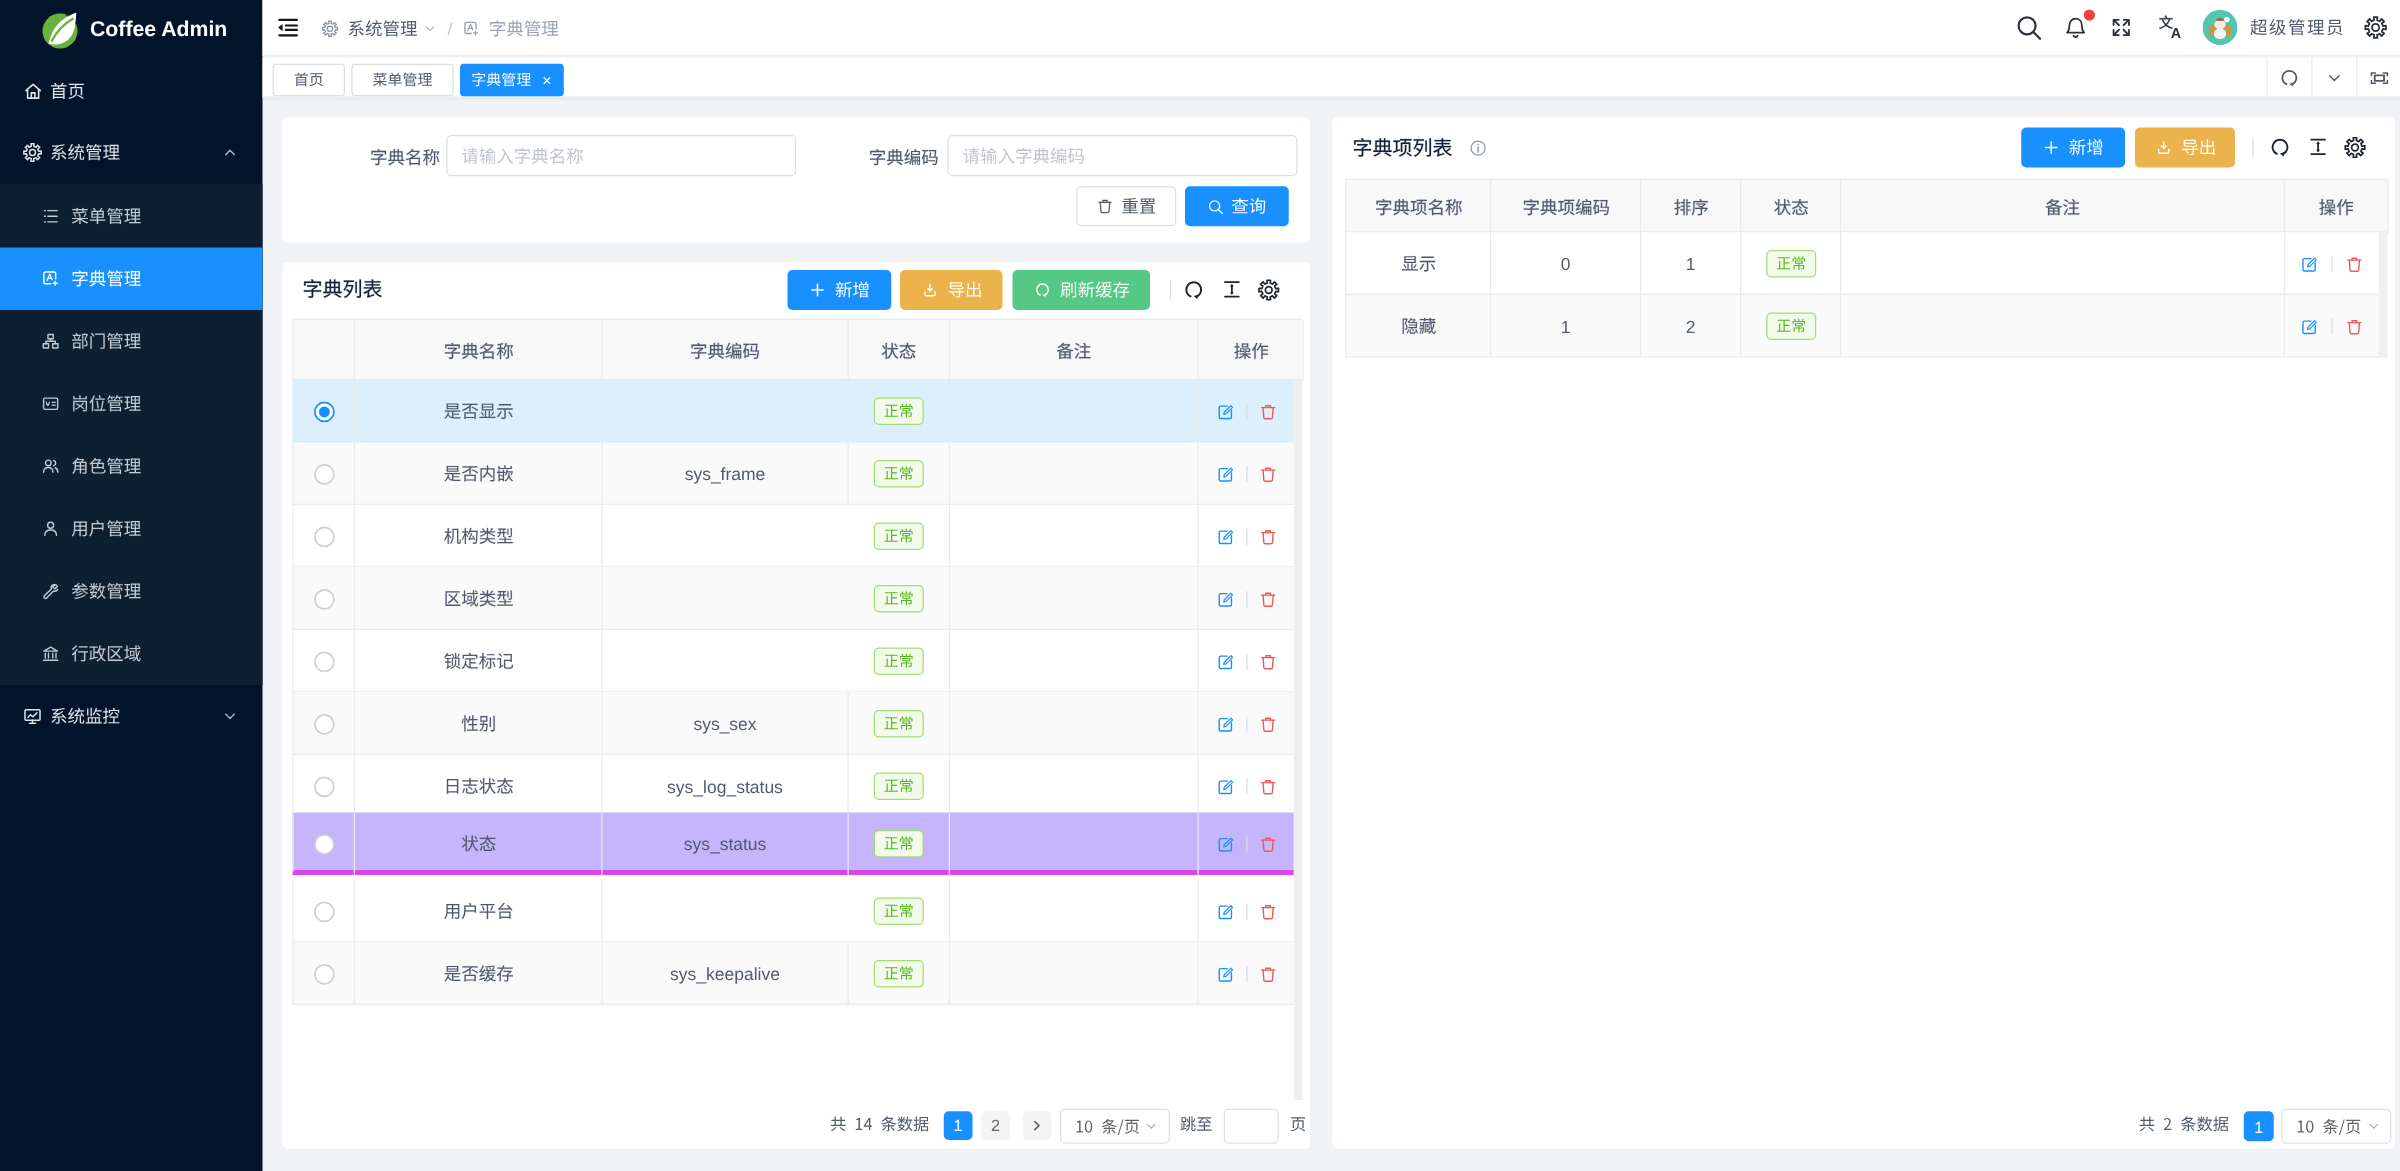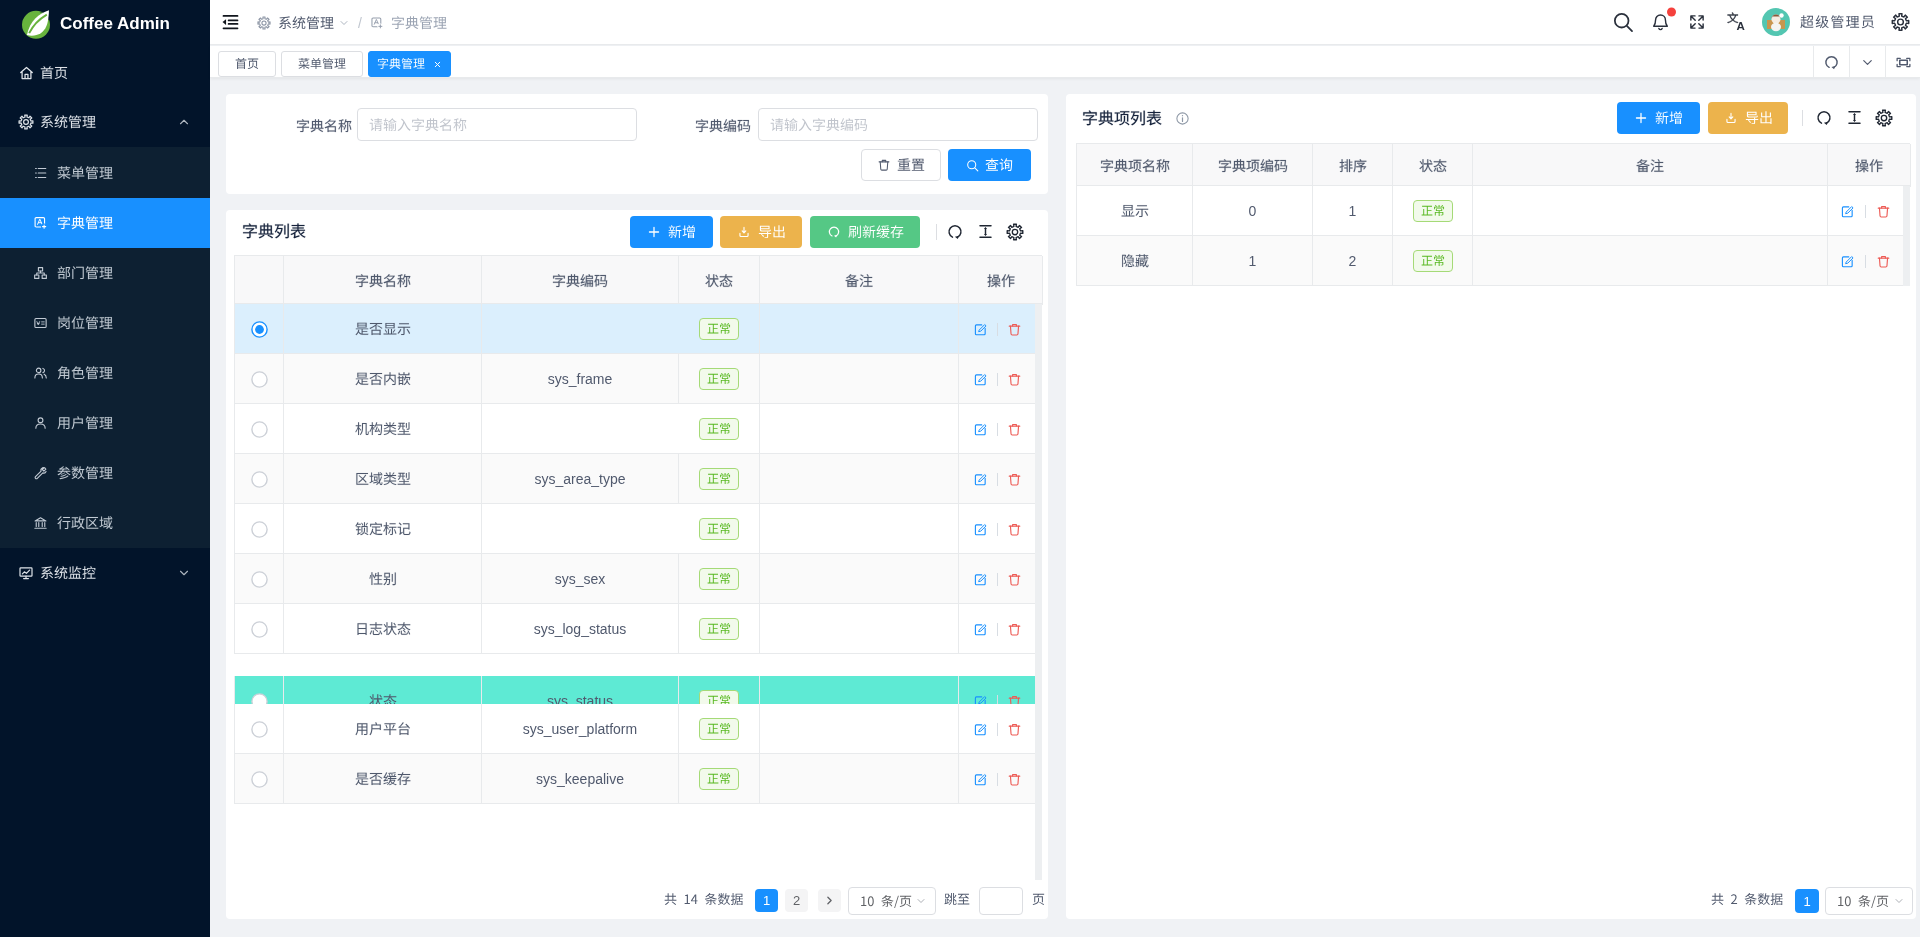--- a/index.html
+++ b/index.html
@@ -1,18 +1,18 @@
 <!DOCTYPE html>
 <html><head><meta charset="utf-8"><style>
 *{margin:0;padding:0;box-sizing:border-box}
 html,body{width:1920px;height:937px;overflow:hidden;font-family:"Liberation Sans",sans-serif;background:#f0f2f5}
 svg{display:inline-block}
 </style></head><body>
 <div style="position:absolute;left:0;top:0;width:210px;height:937px;background:#02142a">
-    <div style="position:absolute;left:0;top:0;width:210px;height:48px;display:flex;align-items:center;padding-left:20px;gap:8px">
+    <div style="position:absolute;left:0;top:0;width:210px;height:48px;display:flex;align-items:center;padding-left:32px;gap:8px">
       <svg width="32" height="32" viewBox="0 0 40 40" style="vertical-align:middle">
         <circle cx="20" cy="21" r="17.5" fill="#68b33d"></circle>
         <path d="M24 4.6 A17.5 17.5 0 0 1 37.3 17.0 C33.5 10.5 29 7 24 4.6 Z" fill="#02142a"></path>
         <path d="M36.2 2.8 C23.5 7.2 12.5 15.5 8.6 33.8 C12.3 34.8 16.8 34.9 20.6 33.8 C28.5 31.5 33.3 25.3 34.8 16.5 C35.6 11.8 36.2 7 36.2 2.8 Z" fill="#fff"></path>
         <path d="M11.5 31.5 C16 22 24.5 13.5 33.5 8.2" fill="none" stroke="#68b33d" stroke-width="2.4"></path>
       </svg>
       <span style="color:#fff;font-weight:bold;font-size:17px">Coffee Admin</span>
     </div>
     <div style="position:absolute;left:0;top:48px;width:210px;height:50px;">
       <div style="position:absolute;left:18px;top:50%;transform:translateY(-50%);line-height:0"><svg width="17" height="17" viewBox="0 0 20 20" style="vertical-align:middle;" fill="none" stroke="#dfe4e9" stroke-width="1.50" stroke-linecap="round" stroke-linejoin="round">
@@ -652,21 +652,20 @@
         <div style="position:absolute;left:49px;top:0;width:198px;height:50px;border-right:1px solid #e8eaec;display:flex;align-items:center;justify-content:center;line-height:0">
           <svg width="56" height="14" style="vertical-align:middle;">
             <g transform="translate(0,12) scale(0.014000,-0.014000)" fill="#515a6e" stroke="#515a6e" stroke-width="5">
               <use href="#g22" x="0"></use>
               <use href="#g23" x="1000"></use>
               <use href="#g66" x="2000"></use>
               <use href="#g67" x="3000"></use>
             </g>
           </svg>
         </div>
-        <div style="position:absolute;left:247px;top:0;width:197px;height:50px;border-right:1px solid #e8eaec;display:flex;align-items:center;justify-content:center;color:#515a6e;font-size:14px">sys_area_type</div>
         <div style="position:absolute;left:444px;top:0;width:81px;height:50px;border-right:1px solid #e8eaec;display:flex;align-items:center;justify-content:center;line-height:0">
           <div style="display:inline-block;width:40px;height:22px;background:#f2faeb;border:1px solid #a5da77;border-radius:4px;line-height:0;text-align:center">
             <div style="display:flex;align-items:center;justify-content:center;height:100%;line-height:0">
               <svg width="24" height="12" style="vertical-align:middle;">
                 <g transform="translate(0,10) scale(0.012000,-0.012000)" fill="#56b81f">
                   <use href="#g56" x="0"></use>
                   <use href="#g57" x="1000"></use>
                 </g>
               </svg>
             </div>
@@ -805,21 +804,21 @@
               <path d="M8.6 10.4 L15.6 3.4 L17.4 5.2 L10.4 12.2 L8.0 12.8 Z" stroke-width="1.3"></path>
             </svg></div>
           <div style="width:1px;height:13px;background:#d8dde3;margin:0 9px"></div>
           <div style="line-height:0"><svg width="15" height="15" viewBox="0 0 20 20" style="vertical-align:middle;" fill="none" stroke="#ed5a54" stroke-width="1.50" stroke-linecap="round" stroke-linejoin="round">
               <path d="M3 5.5 H17"></path>
               <path d="M7.5 5.2 V3.4 H12.5 V5.2"></path>
               <path d="M4.6 5.5 L5.4 16 C5.5 16.9 6 17.3 6.9 17.3 H13.1 C14 17.3 14.5 16.9 14.6 16 L15.4 5.5"></path>
             </svg></div>
         </div>
       </div>
-      <div style="position:absolute;left:0;top:421px;width:801px;height:50px;background:#5eead4;border-bottom:1px solid #d946ef;border-left:1px solid #e8eaec">
+      <div style="position:absolute;left:0;top:395px;width:801px;height:50px;background:#c4b5fd;border-bottom:4px solid #d946ef;border-left:1px solid #e8eaec">
         <div style="position:absolute;left:0;top:0;width:49px;height:50px;border-right:1px solid #e8eaec;display:flex;align-items:center;justify-content:center;line-height:0">
           <svg width="17" height="17" viewBox="0 0 17 17">
             <circle cx="8.5" cy="8.5" r="7.6" fill="#fff" stroke="#ccd0d7" stroke-width="1.4"></circle>
           </svg>
         </div>
         <div style="position:absolute;left:49px;top:0;width:198px;height:50px;border-right:1px solid #e8eaec;display:flex;align-items:center;justify-content:center;line-height:0">
           <svg width="28" height="14" style="vertical-align:middle;">
             <g transform="translate(0,12) scale(0.014000,-0.014000)" fill="#515a6e" stroke="#515a6e" stroke-width="5">
               <use href="#g50" x="0"></use>
               <use href="#g51" x="1000"></use>
@@ -862,21 +861,20 @@
         <div style="position:absolute;left:49px;top:0;width:198px;height:50px;border-right:1px solid #e8eaec;display:flex;align-items:center;justify-content:center;line-height:0">
           <svg width="56" height="14" style="vertical-align:middle;">
             <g transform="translate(0,12) scale(0.014000,-0.014000)" fill="#515a6e" stroke="#515a6e" stroke-width="5">
               <use href="#g16" x="0"></use>
               <use href="#g17" x="1000"></use>
               <use href="#g76" x="2000"></use>
               <use href="#g77" x="3000"></use>
             </g>
           </svg>
         </div>
-        <div style="position:absolute;left:247px;top:0;width:197px;height:50px;border-right:1px solid #e8eaec;display:flex;align-items:center;justify-content:center;color:#515a6e;font-size:14px">sys_user_platform</div>
         <div style="position:absolute;left:444px;top:0;width:81px;height:50px;border-right:1px solid #e8eaec;display:flex;align-items:center;justify-content:center;line-height:0">
           <div style="display:inline-block;width:40px;height:22px;background:#f2faeb;border:1px solid #a5da77;border-radius:4px;line-height:0;text-align:center">
             <div style="display:flex;align-items:center;justify-content:center;height:100%;line-height:0">
               <svg width="24" height="12" style="vertical-align:middle;">
                 <g transform="translate(0,10) scale(0.012000,-0.012000)" fill="#56b81f">
                   <use href="#g56" x="0"></use>
                   <use href="#g57" x="1000"></use>
                 </g>
               </svg>
             </div>

